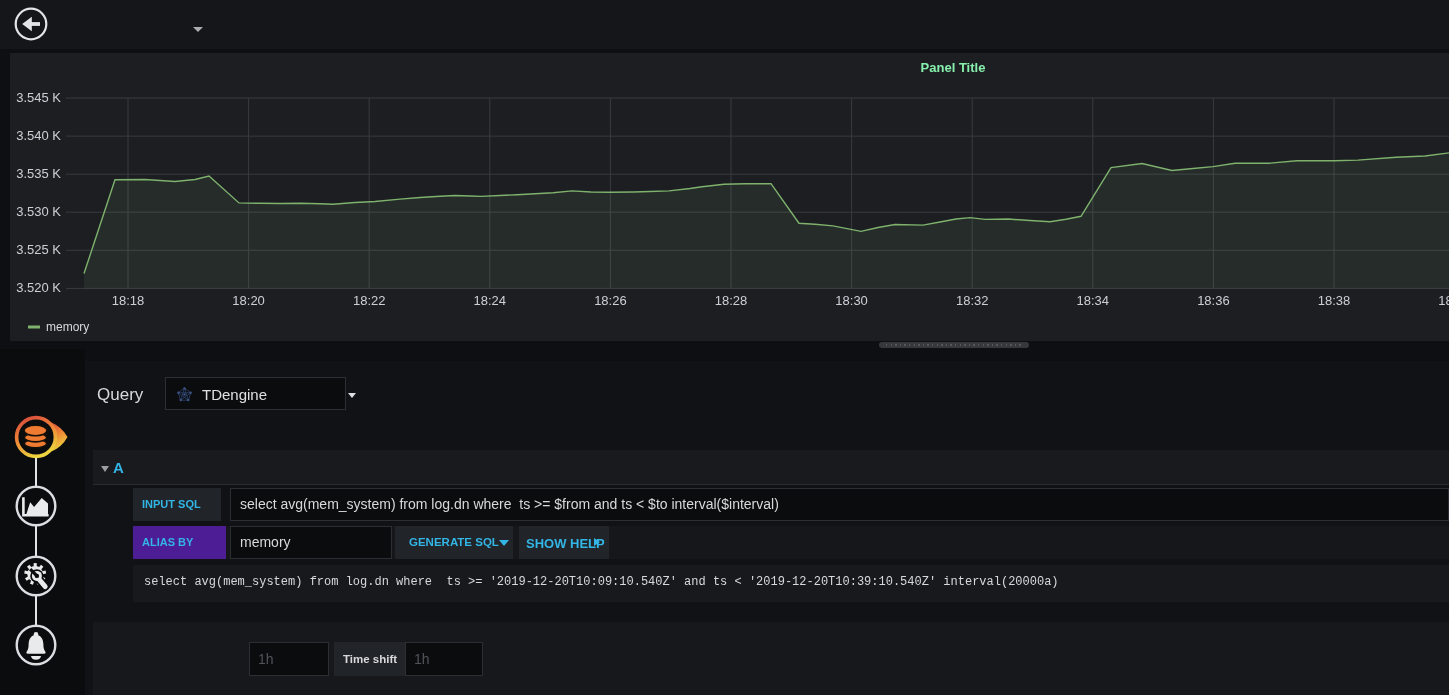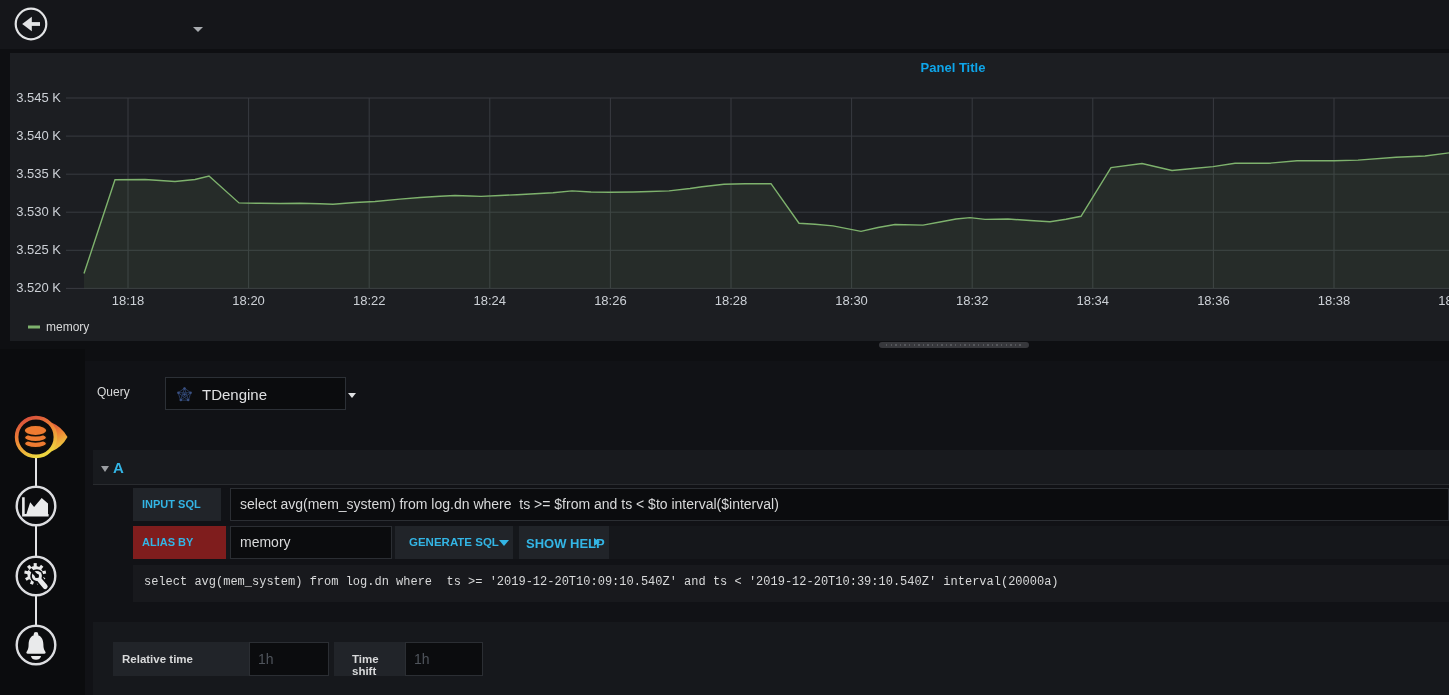--- a/index.html
+++ b/index.html
@@ -13,21 +13,21 @@
   <svg class="abs" style="left:14px;top:7px;" width="34" height="34" viewBox="0 0 34 34">
     <circle cx="17" cy="17" r="15.3" fill="none" stroke="#e3e4e6" stroke-width="2.2"></circle>
     <path d="M26 17 H14.5" stroke="#e3e4e6" stroke-width="3.8" fill="none"></path>
     <path d="M8.2 17 L17.8 9.8 V24.2 Z" fill="#e3e4e6"></path>
   </svg>
   <div class="abs" style="left:61px;top:14px;font-size:18px;font-weight:400;color:#e3e4e6;letter-spacing:0.2px;margin-top:44px;">New dashboard</div>
   <div class="abs" style="left:193px;top:27px;width:0;height:0;border-left:5.5px solid transparent;border-right:5.5px solid transparent;border-top:5.5px solid #a8abaf;"></div>
 </div>
 
 <div class="abs" style="left:10px;top:53px;width:1439px;height:288px;background:#1c1e22;">
-  <div class="abs" style="left:863px;top:7px;width:160px;text-align:center;font-size:13px;font-weight:700;color:#0ea5e9;">Panel Title</div>
+  <div class="abs" style="left:863px;top:7px;width:160px;text-align:center;font-size:13px;font-weight:700;color:#86efac;">Panel Title</div>
   <svg class="abs" style="left:0;top:0;" width="1439" height="288" viewBox="0 0 1439 288">
     <g stroke="#383b41" stroke-width="1">
       <line x1="56" y1="45" x2="1439" y2="45"></line>
       <line x1="56" y1="83.1" x2="1439" y2="83.1"></line>
       <line x1="56" y1="121.2" x2="1439" y2="121.2"></line>
       <line x1="56" y1="159.2" x2="1439" y2="159.2"></line>
       <line x1="56" y1="197.3" x2="1439" y2="197.3"></line>
       <line x1="56" y1="235.4" x2="1439" y2="235.4"></line>
       <line x1="118" y1="45" x2="118" y2="235.4"></line>
       <line x1="238.6" y1="45" x2="238.6" y2="235.4"></line>
@@ -119,21 +119,21 @@
   </g>
 </svg>
 <svg class="abs" style="left:15px;top:624px;" width="42" height="42" viewBox="0 0 42 42">
   <circle cx="21" cy="21" r="19.3" fill="#0b0c0e" stroke="#dcdde0" stroke-width="2.4"></circle>
   <path d="M11.8 27.4 C13.4 25.8 13.6 22.8 13.6 20.6 C13.6 14.5 16.8 10.7 21 10.7 C25.2 10.7 28.4 14.5 28.4 20.6 C28.4 22.8 28.6 25.8 30.2 27.4 C31.1 28.4 30.6 29.7 29.2 29.7 H12.8 C11.4 29.7 10.9 28.4 11.8 27.4 Z" fill="#e9eaeb"></path>
   <circle cx="21" cy="10.4" r="2.3" fill="#e9eaeb"></circle>
   <path d="M15.9 31.9 A5.3 5.3 0 0 0 26.1 31.9 Z" fill="#e9eaeb"></path>
 </svg>
 
 <div class="abs" style="left:85px;top:361px;width:1364px;height:334px;background:#111216;"></div>
-<div class="abs" style="left:97px;top:385px;font-size:12px;font-weight:400;color:#d8d9da;">Query</div>
+<div class="abs" style="left:97px;top:385px;font-size:17px;font-weight:400;color:#d8d9da;">Query</div>
 
 <div class="abs" style="left:165px;top:377px;width:181px;height:33px;background:#0b0c0e;border:1px solid #2c3036;box-sizing:border-box;">
   <svg class="abs" style="left:11px;top:9px;" width="15" height="15" viewBox="0 0 19 19">
     <g stroke="#2c4068" stroke-width="1.1" fill="none">
       <path d="M9.5 1.5 L17.5 7.3 L14.4 16.7 H4.6 L1.5 7.3 Z"></path>
       <path d="M9.5 1.5 L14.4 16.7 M9.5 1.5 L4.6 16.7 M1.5 7.3 H17.5 M1.5 7.3 L14.4 16.7 M17.5 7.3 L4.6 16.7"></path>
     </g>
     <g fill="#3a5183">
       <circle cx="9.5" cy="1.8" r="1.6"></circle>
         <circle cx="17.2" cy="7.3" r="1.6"></circle>
@@ -153,45 +153,42 @@
 </div>
 
 <div class="abs" style="left:133px;top:488px;width:88px;height:33px;background:#212429;">
   <div class="abs" style="left:9px;top:10px;font-size:11px;font-weight:700;color:#33b5e5;">INPUT SQL</div>
 </div>
 <div class="abs" style="left:230px;top:488px;width:1219px;height:33px;background:#0b0c0e;border:1px solid #2b2e33;box-sizing:border-box;">
   <div class="abs" style="left:9px;top:7px;font-size:14px;color:#d8d9da;">select avg(mem_system) from log.dn where&nbsp; ts &gt;= $from and ts &lt; $to interval($interval)</div>
 </div>
 
 <div class="abs" style="left:133px;top:526px;width:1316px;height:33px;background:#15171b;"></div>
-<div class="abs" style="left:133px;top:526px;width:93px;height:33px;background:#7f1d1d;">
+<div class="abs" style="left:133px;top:526px;width:93px;height:33px;background:#4c1d95;">
   <div class="abs" style="left:9px;top:10px;font-size:11px;font-weight:700;color:#33b5e5;">ALIAS BY</div>
 </div>
 <div class="abs" style="left:230px;top:526px;width:162px;height:33px;background:#0b0c0e;border:1px solid #2b2e33;box-sizing:border-box;">
   <div class="abs" style="left:9px;top:7px;font-size:14px;color:#d8d9da;">memory</div>
 </div>
 <div class="abs" style="left:395px;top:526px;width:118px;height:33px;background:#212429;">
   <div class="abs" style="left:14px;top:10px;font-size:11.5px;font-weight:700;color:#33b5e5;white-space:nowrap;">GENERATE SQL</div>
   <div class="abs" style="left:104px;top:14px;width:0;height:0;border-left:5.3px solid transparent;border-right:5.3px solid transparent;border-top:6px solid #33b5e5;"></div>
 </div>
 <div class="abs" style="left:519px;top:526px;width:90px;height:33px;background:#212429;">
   <div class="abs" style="left:7px;top:10px;font-size:13px;font-weight:700;color:#33b5e5;white-space:nowrap;">SHOW HELP</div>
   <div class="abs" style="left:75px;top:12px;width:0;height:0;border-top:4.5px solid transparent;border-bottom:4.5px solid transparent;border-left:6px solid #33b5e5;"></div>
 </div>
 
 <div class="abs" style="left:133px;top:565px;width:1316px;height:37px;background:#18191d;">
   <div class="abs" style="left:11px;top:10px;font-family:'Liberation Mono',monospace;font-size:12px;color:#d8d9da;white-space:pre;">select avg(mem_system) from log.dn where  ts &gt;= '2019-12-20T10:09:10.540Z' and ts &lt; '2019-12-20T10:39:10.540Z' interval(20000a)</div>
 </div>
 
 <div class="abs" style="left:93px;top:622px;width:1356px;height:73px;background:#16181c;">
-  <div class="abs" style="left:20px;top:20px;width:136px;height:34px;background:#212429;">
-    <div class="abs" style="left:9px;top:11px;font-size:11.5px;font-weight:700;color:#d8d9da;">Relative time</div>
-  </div>
   <div class="abs" style="left:156px;top:20px;width:80px;height:34px;background:#0b0c0e;border:1px solid #2b2e33;box-sizing:border-box;">
     <div class="abs" style="left:8px;top:8px;font-size:14px;color:#4f545b;">1h</div>
   </div>
   <div class="abs" style="left:241px;top:20px;width:72px;height:34px;background:#212429;">
-    <div class="abs" style="left:18px;top:11px;font-size:11.5px;font-weight:700;color:#d8d9da;">Time shift</div>
+    <div class="abs" style="left:9px;top:11px;font-size:11.5px;font-weight:700;color:#d8d9da;">Time shift</div>
   </div>
   <div class="abs" style="left:312px;top:20px;width:78px;height:34px;background:#0b0c0e;border:1px solid #2b2e33;box-sizing:border-box;">
     <div class="abs" style="left:8px;top:8px;font-size:14px;color:#4f545b;">1h</div>
   </div>
 </div>
 
 </body></html>

